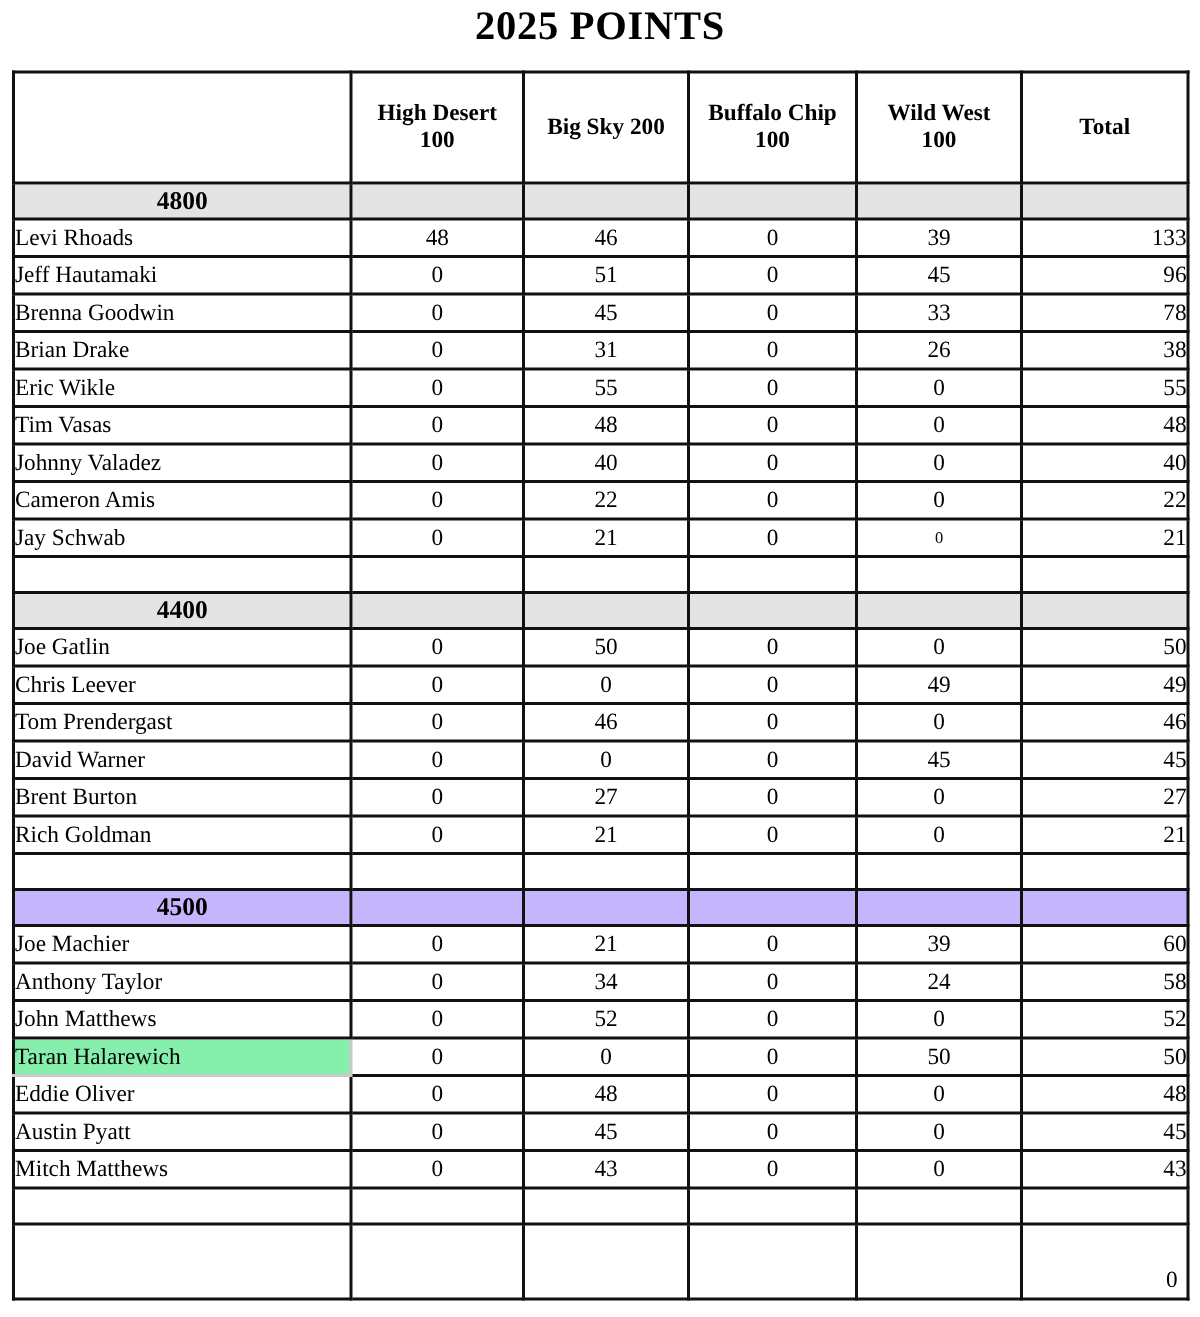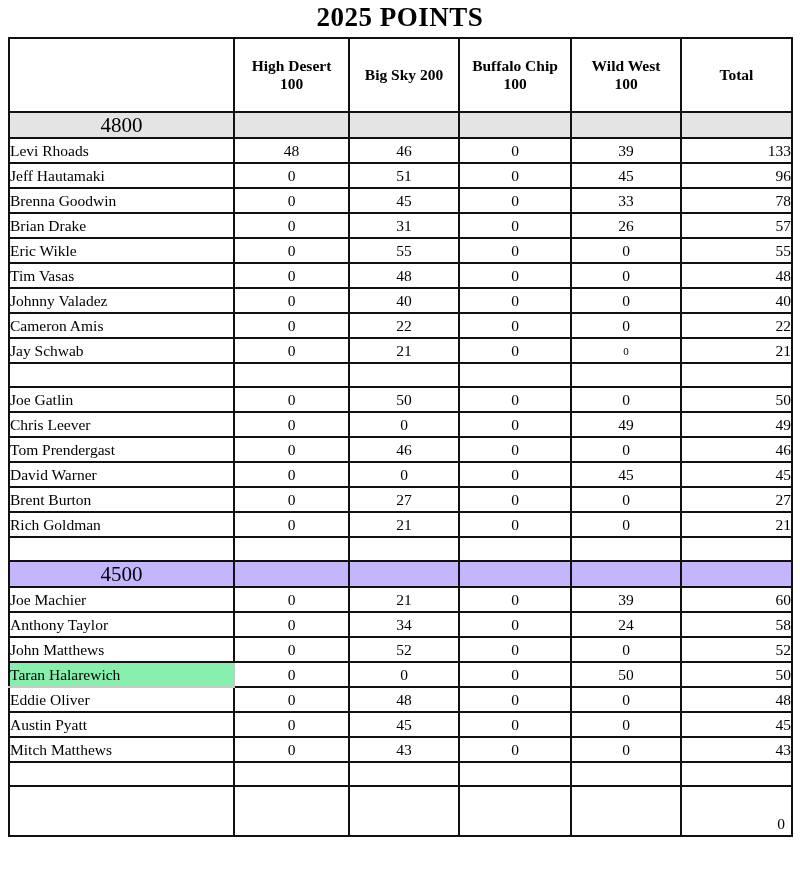--- a/index.html
+++ b/index.html
@@ -15,21 +15,21 @@
     overflow: hidden;
   }
 
   #page-title {
     text-align: center;
     font-size: 27px;
     font-weight: bold;
     letter-spacing: 0.5px;
     line-height: 1;
     padding-top: 4px;
-    padding-bottom: 6px;
+    padding-bottom: 16px;
     font-family: "Liberation Serif", "DejaVu Serif", serif;
   }
 
   .table-wrap {
     padding: 0 7px 0 8px;
   }
 
   table.points {
     width: 785px;
     border-collapse: collapse;
@@ -67,22 +67,22 @@
   }
   tr.head th.name-head { text-align: left; }
 
   
   tr.group td {
     height: 22px;
     background: #e4e4e4;
   }
   tr.group td.group-label {
     text-align: center;
-    font-weight: normal;
-    font-size: 21px;
+    font-weight: bold;
+    font-size: 17px;
   }
   tr.group.shade-dark td { background: #c4b5fd; }
 
   
   tr.spacer td { height: 22px; }
 
   
   tr.data td { height: 23px; }
   td.name {
     text-align: left;
@@ -186,21 +186,21 @@
             <td class="num">0</td>
             <td class="num">33</td>
             <td class="total">78</td>
           </tr>
           <tr class="data">
             <td class="name">Brian Drake</td>
             <td class="num">0</td>
             <td class="num">31</td>
             <td class="num">0</td>
             <td class="num">26</td>
-            <td class="total">57</td>
+            <td class="total">38</td>
           </tr>
           <tr class="data">
             <td class="name">Eric Wikle</td>
             <td class="num">0</td>
             <td class="num">55</td>
             <td class="num">0</td>
             <td class="num">0</td>
             <td class="total">55</td>
           </tr>
           <tr class="data">
@@ -230,20 +230,28 @@
           <tr class="data">
             <td class="name">Jay Schwab</td>
             <td class="num">0</td>
             <td class="num">21</td>
             <td class="num">0</td>
             <td class="num"><span class="small-zero">0</span></td>
             <td class="total">21</td>
           </tr>
           <tr class="spacer">
             <td class=""></td>
+            <td class=""></td>
+            <td class=""></td>
+            <td class=""></td>
+            <td class=""></td>
+            <td class=""></td>
+          </tr>
+          <tr class="group">
+            <td class="group-label">4400</td>
             <td class=""></td>
             <td class=""></td>
             <td class=""></td>
             <td class=""></td>
             <td class=""></td>
           </tr>
           <tr class="data">
             <td class="name">Joe Gatlin</td>
             <td class="num">0</td>
             <td class="num">50</td>

